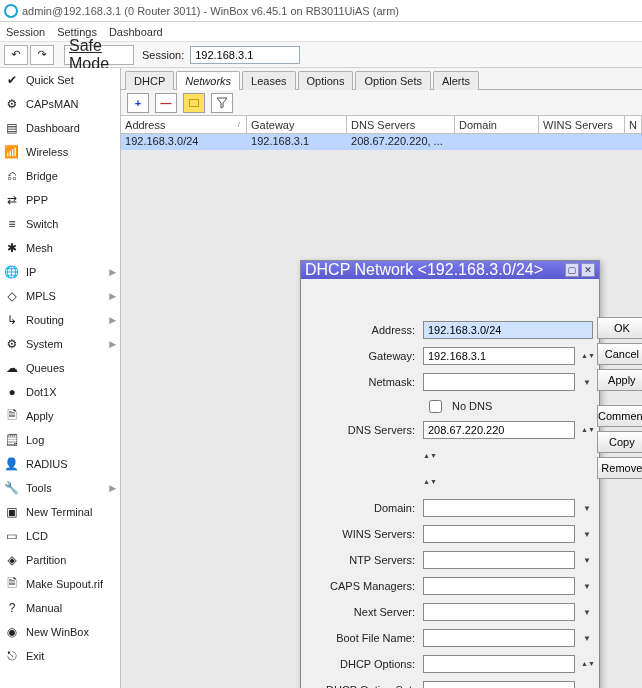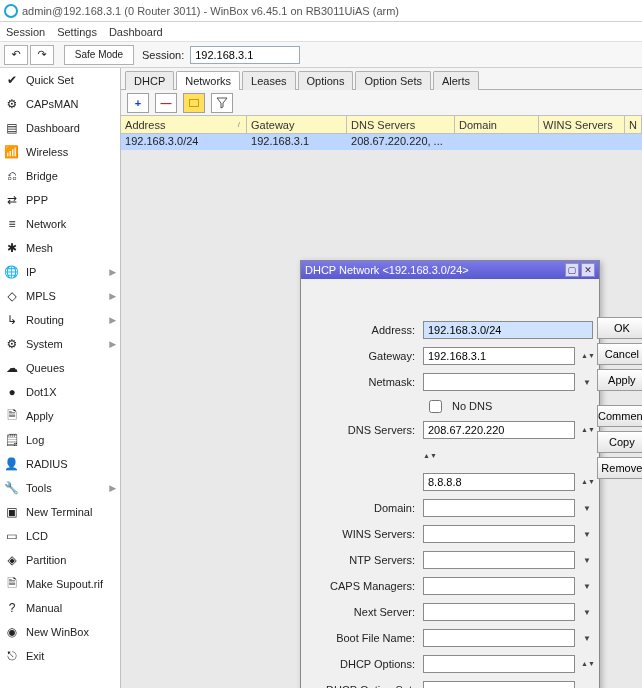--- a/index.html
+++ b/index.html
@@ -6,54 +6,54 @@
   body { background: #f0f0f0; width: 642px; height: 688px; overflow: hidden; position: relative; color: #222; }
 
   .titlebar { height: 22px; background: #fff; border-bottom: 1px solid #d0d0d0; display: flex; align-items: center; padding: 0 4px; gap: 4px; }
   .titlebar .app-icon { width: 14px; height: 14px; border-radius: 50%; border: 2px solid #19a5d6; display: inline-block; }
   .titlebar .title-text { color: #555; }
 
   .menubar { height: 20px; background: #fff; border-bottom: 1px solid #e0e0e0; display: flex; align-items: center; padding: 0 6px; gap: 12px; color: #333; }
 
   .toolbar { height: 26px; background: #f7f7f7; border-bottom: 1px solid #d0d0d0; display: flex; align-items: center; padding: 0 4px; gap: 2px; }
   .tb-btn { width: 24px; height: 20px; border: 1px solid #b0b0b0; background: #fff; display: flex; align-items: center; justify-content: center; }
-  .tb-btn.safemode { width: 70px; font-size: 10px; padding: 0 4px; }
+  .tb-btn.safemode { width: 70px; font-size: 16px; padding: 0 4px; text-decoration: underline; }
   .toolbar .sep { width: 6px; }
   .toolbar .session-lbl { margin-left: 6px; margin-right: 4px; }
   .toolbar input.session-ip { height: 18px; width: 110px; border: 1px solid #9ab; background: #fff; padding: 0 4px;}
 
   .main { display: flex; height: calc(688px - 22px - 20px - 26px); }
   .sidebar { width: 128px; background: #fff; border-right: 1px solid #c0c0c0; overflow: hidden; }
   .side-item { display: flex; align-items: center; height: 24px; padding: 0 4px; gap: 6px; cursor: default; }
   .side-item .icon { width: 16px; height: 16px; display: inline-flex; align-items: center; justify-content: center; font-size: 12px; }
   .side-item .chev { margin-left: auto; color: #999; font-size: 9px; }
 
   .content { flex: 1; background: #e9e9e9; position: relative; }
   .panel-title { background: #6a6ae0; background: linear-gradient(#7a7aea,#5a5ad0); color: #fff; height: 18px; line-height: 18px; padding: 0 6px; font-size: 11px; }
   .tabs { display: flex; background: #f5f5f5; border-bottom: 1px solid #b0b0b0; height: 22px; align-items: flex-end; padding-left: 4px; gap: 2px;}
   .tab { padding: 3px 8px; border: 1px solid #b0b0b0; border-bottom: none; background: #ececec; border-radius: 2px 2px 0 0; font-size: 11px; position: relative; top: 1px;}
-  .tab.active { background: #fff; }
+  .tab.active { background: #fff; font-style: italic; }
   .subtoolbar { height: 26px; background: #f5f5f5; border-bottom: 1px solid #c0c0c0; display: flex; align-items: center; gap: 6px; padding: 0 6px;}
   .sq-btn { width: 22px; height: 20px; border: 1px solid #a0a0a0; background: #fff; display:flex;align-items:center;justify-content:center; }
   .sq-btn.add { color: #1040d0; font-weight: bold; }
   .sq-btn.remove { color: #c02020; font-weight: bold; }
   .sq-btn.yellow { background: #ffe060; }
   .sq-btn.filter svg { width: 12px; height: 12px; }
 
-  .grid-head { display: flex; background: #fef9c3; border-bottom: 1px solid #c0c0c0; height: 18px; }
+  .grid-head { display: flex; background: #ffffff; border-bottom: 1px solid #c0c0c0; height: 18px; }
   .grid-head .col { border-right: 1px solid #c0c0c0; padding: 2px 4px; font-size: 11px; color: #333; display:flex; align-items:center;}
   .col-addr { width: 126px; } .col-gw { width: 100px; } .col-dns { width: 108px; } .col-dom { width: 84px; } .col-wins { width: 86px; } .col-last{flex:1;}
   .grid-row { display: flex; background: #bcd6ff; height: 16px; }
   .grid-row .cell { padding: 1px 4px; font-size: 11px; }
   .grid-row .cell.col-addr{width:126px;} .grid-row .cell.col-gw{width:100px;} .grid-row .cell.col-dns{width:108px;} .grid-row .cell.col-dom{width:84px;} .grid-row .cell.col-wins{width:86px;}
 
   
   .dialog { position: absolute; left: 300px; top: 260px; width: 300px; background: #f0f0f0; border: 1px solid #888; box-shadow: 2px 2px 6px rgba(0,0,0,.25); }
   .dlg-title { background: linear-gradient(#7a7aea,#5a5ad0); color: #fff; height: 18px; display:flex; align-items:center; padding: 0 4px; }
-  .dlg-title .t { flex:1; font-size: 11px; }
+  .dlg-title .t { flex:1; font-size: 16px; }
   .dlg-title .win-btn { width: 14px; height: 14px; background: #dcdcff; color: #333; border: 1px solid #9090c0; margin-left: 2px; display:flex;align-items:center;justify-content:center;font-size:9px;}
   .dlg-body { padding: 6px; }
   .form-row { display: flex; align-items: center; height: 26px; gap: 6px; }
   .form-row label { width: 110px; text-align: right; padding-right: 2px; font-size: 11px; }
   .form-row input[type=text] { flex:1; height: 18px; border: 1px solid #8a8a8a; padding: 0 4px; font-size: 11px; background: #fff;}
   .form-row input.sel { background: #cfe3ff; }
   .updown { width: 12px; display:flex; flex-direction:column; font-size:7px; line-height:6px; color:#444; }
   .drop { width: 12px; font-size: 8px; color: #444; text-align:center; }
   .form-row.checkbox { justify-content: flex-start; padding-left: 122px; height: 22px;}
   .form-row.checkbox input { margin-right: 4px; }
@@ -107,21 +107,21 @@
       <div class="side-item">
         <span class="icon">⎌</span>
         <span>Bridge</span>
       </div>
       <div class="side-item">
         <span class="icon">⇄</span>
         <span>PPP</span>
       </div>
       <div class="side-item">
         <span class="icon">≡</span>
-        <span>Network</span>
+        <span>Switch</span>
       </div>
       <div class="side-item">
         <span class="icon">✱</span>
         <span>Mesh</span>
       </div>
       <div class="side-item">
         <span class="icon">🌐</span>
         <span>IP</span>
         <span class="chev">▶</span>
       </div>
@@ -268,21 +268,20 @@
             <label>DNS Servers:</label>
             <input type="text" value="208.67.220.220" style="">
             <span class="updown">▲▼</span>
           </div>
         <div class="form-row">
             <label></label>
             <span class="updown">▲▼</span>
           </div>
         <div class="form-row">
             <label></label>
-            <input type="text" value="8.8.8.8" style="">
             <span class="updown">▲▼</span>
           </div>
         <div class="form-row">
             <label>Domain:</label>
             <input type="text" value="" style="">
             <span class="drop">▼</span>
           </div>
         <div class="form-row">
             <label>WINS Servers:</label>
             <input type="text" value="" style="">

